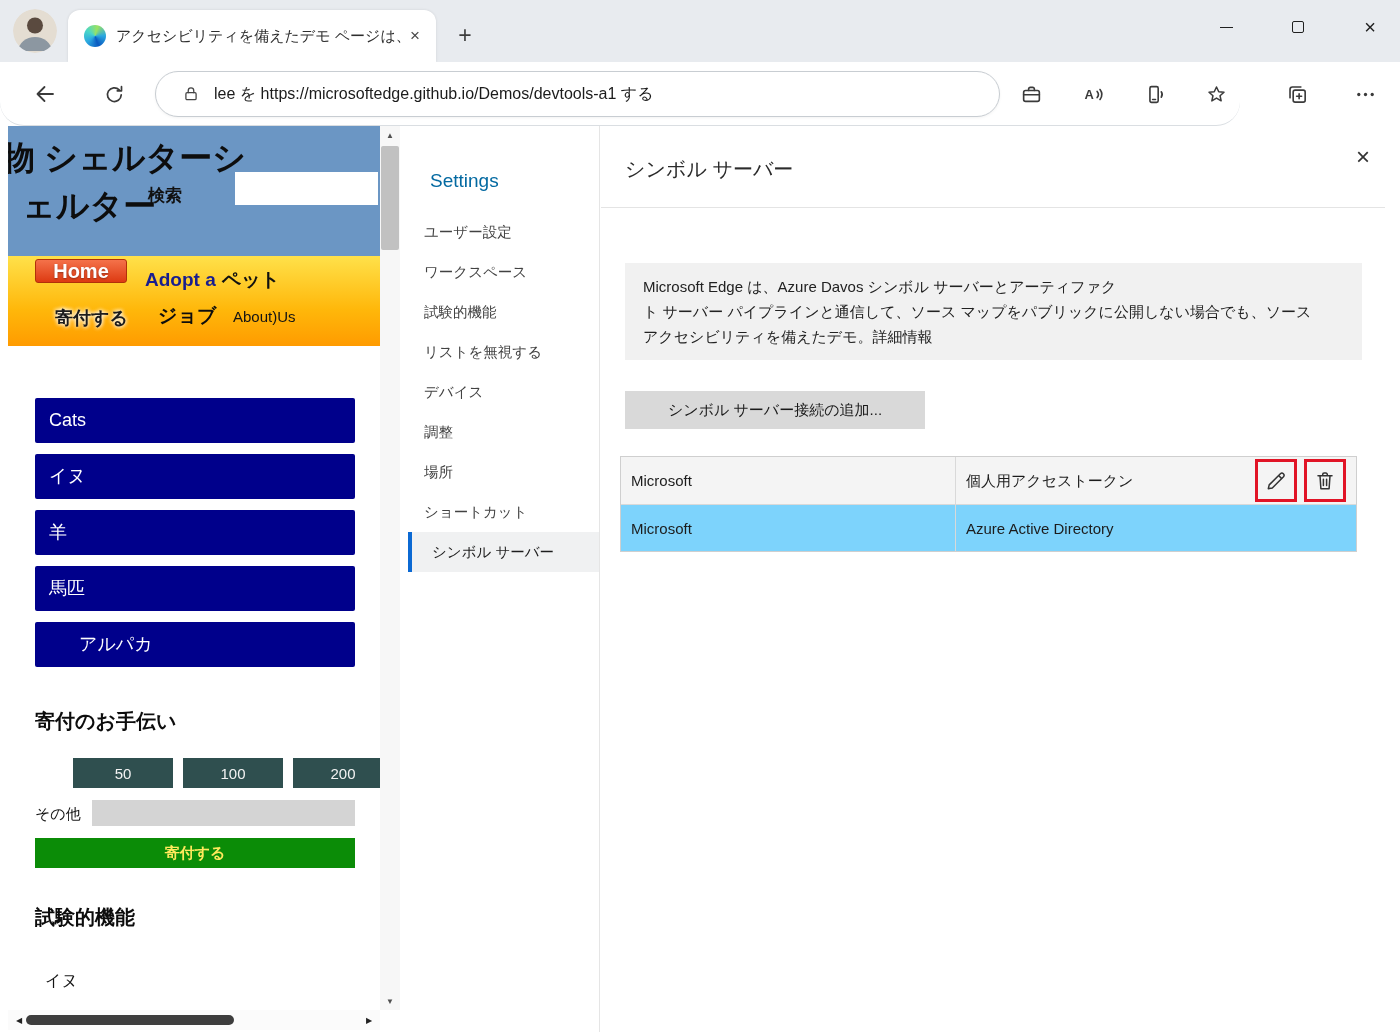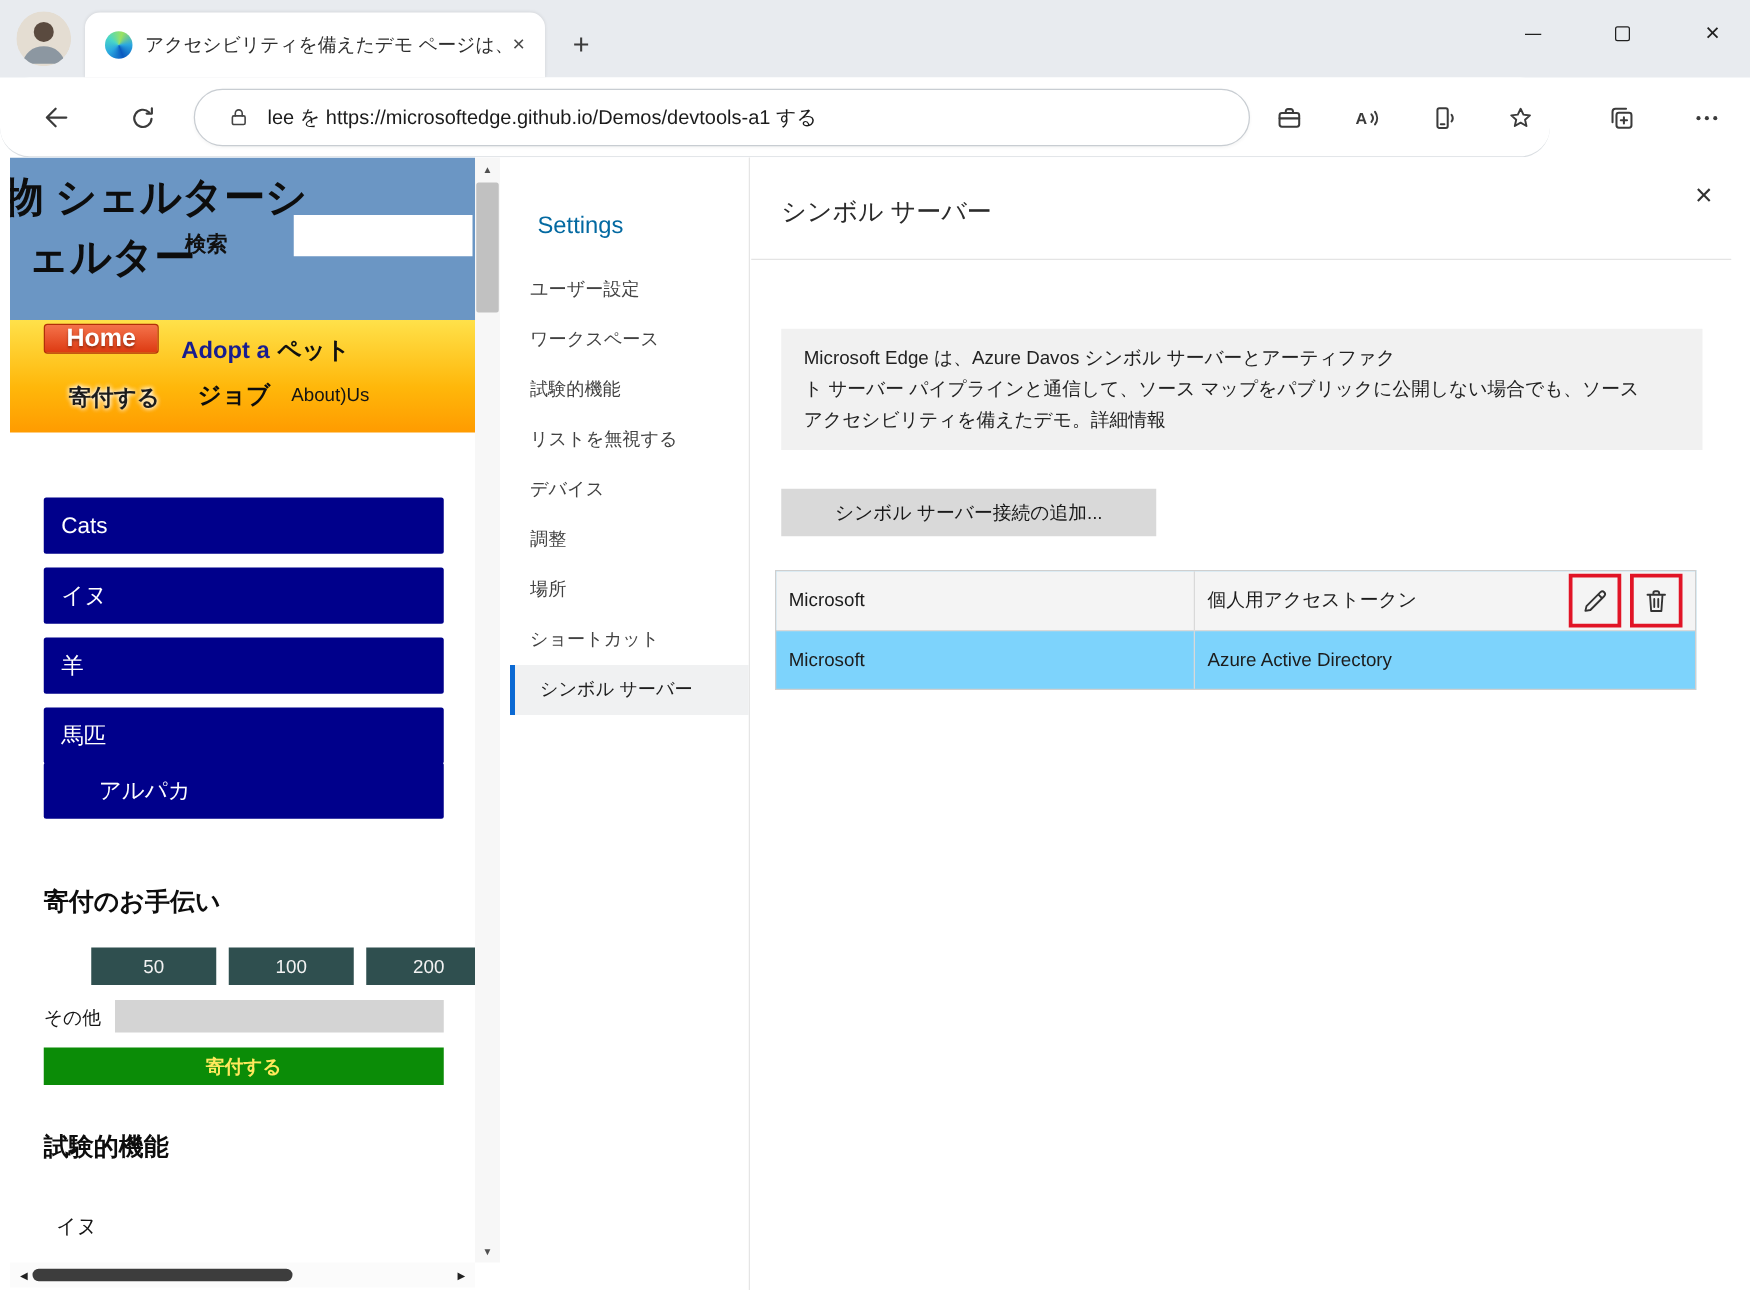--- a/index.html
+++ b/index.html
@@ -211,21 +211,21 @@
         </div>
         <div class="donate-link">寄付する</div>
         <div class="jobs-link">ジョブ</div>
         <div class="about-link">About)Us</div>
       </div>
 
       <div class="cat-btn" style="top:272px;">Cats</div>
       <div class="cat-btn" style="top:328px;">イヌ</div>
       <div class="cat-btn" style="top:384px;">羊</div>
       <div class="cat-btn" style="top:440px;">馬匹</div>
-      <div class="cat-btn" style="top:484px;padding-left:44px;">アルパカ</div>
+      <div class="cat-btn" style="top:496px;padding-left:44px;">アルパカ</div>
 
       <div class="donate-heading">寄付のお手伝い</div>
       <div class="amount-btn" style="left:27px;">50</div>
       <div class="amount-btn" style="left:137px;">100</div>
       <div class="amount-btn" style="left:247px;">200</div>
       <div class="other-label">その他</div>
       <input class="other-input" type="text" style="">
       <div class="donate-btn">寄付する</div>
       <div class="status-heading">試験的機能</div>
       <div class="status-item">イヌ</div>

